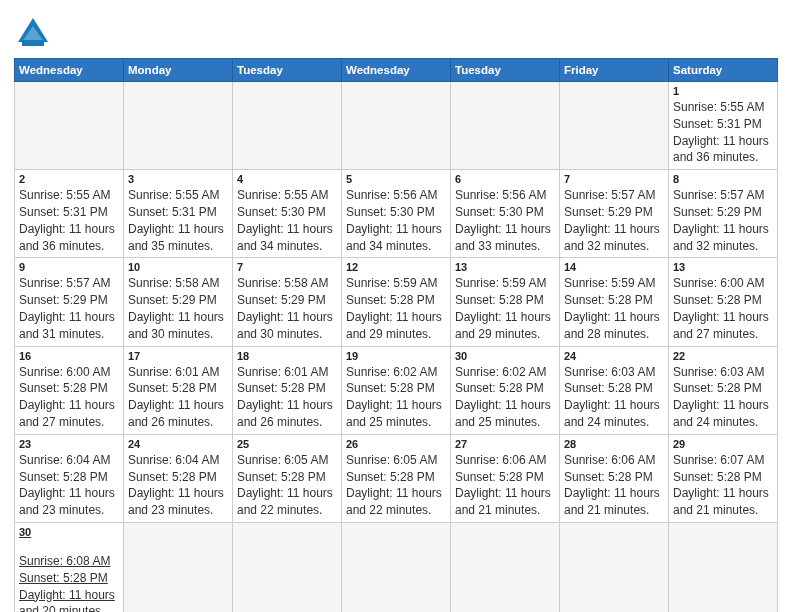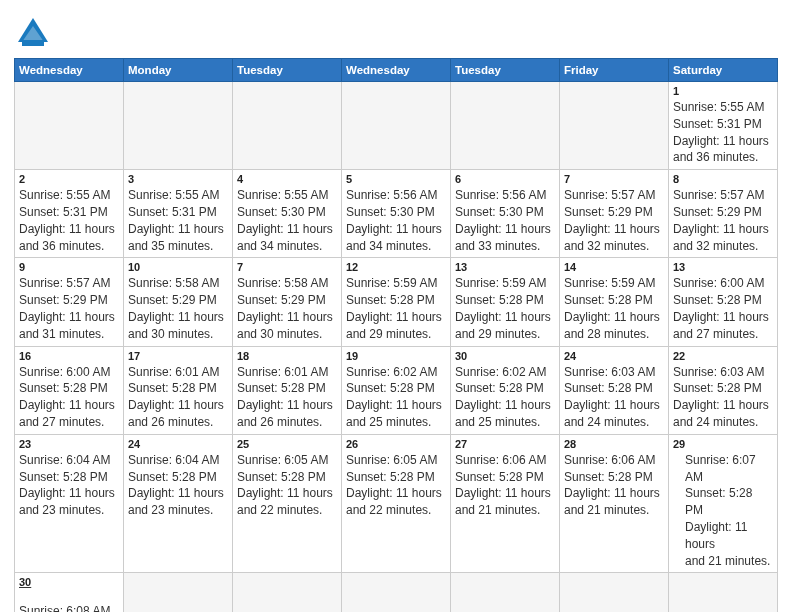--- a/index.html
+++ b/index.html
@@ -348,21 +348,21 @@
           </td>
           <td>
             <span class="day-number">28</span>
             <div class="day-info" style="white-space: pre-line;">Sunrise: 6:06 AM
 Sunset: 5:28 PM
 Daylight: 11 hours
 and 21 minutes.</div>
           </td>
           <td>
             <span class="day-number">29</span>
-            <div class="day-info" style="white-space: pre-line; margin-left: 12px;">Sunrise: 6:07 AM
+            <div class="day-info" style="white-space: pre-line;">Sunrise: 6:07 AM
 Sunset: 5:28 PM
 Daylight: 11 hours
 and 21 minutes.</div>
           </td>
         </tr>
         <tr>
           <td class="last-row">
             <span class="day-number">30</span>
             <div class="day-info" style="white-space: pre-line; margin-top: 15px;">Sunrise: 6:08 AM
 Sunset: 5:28 PM

